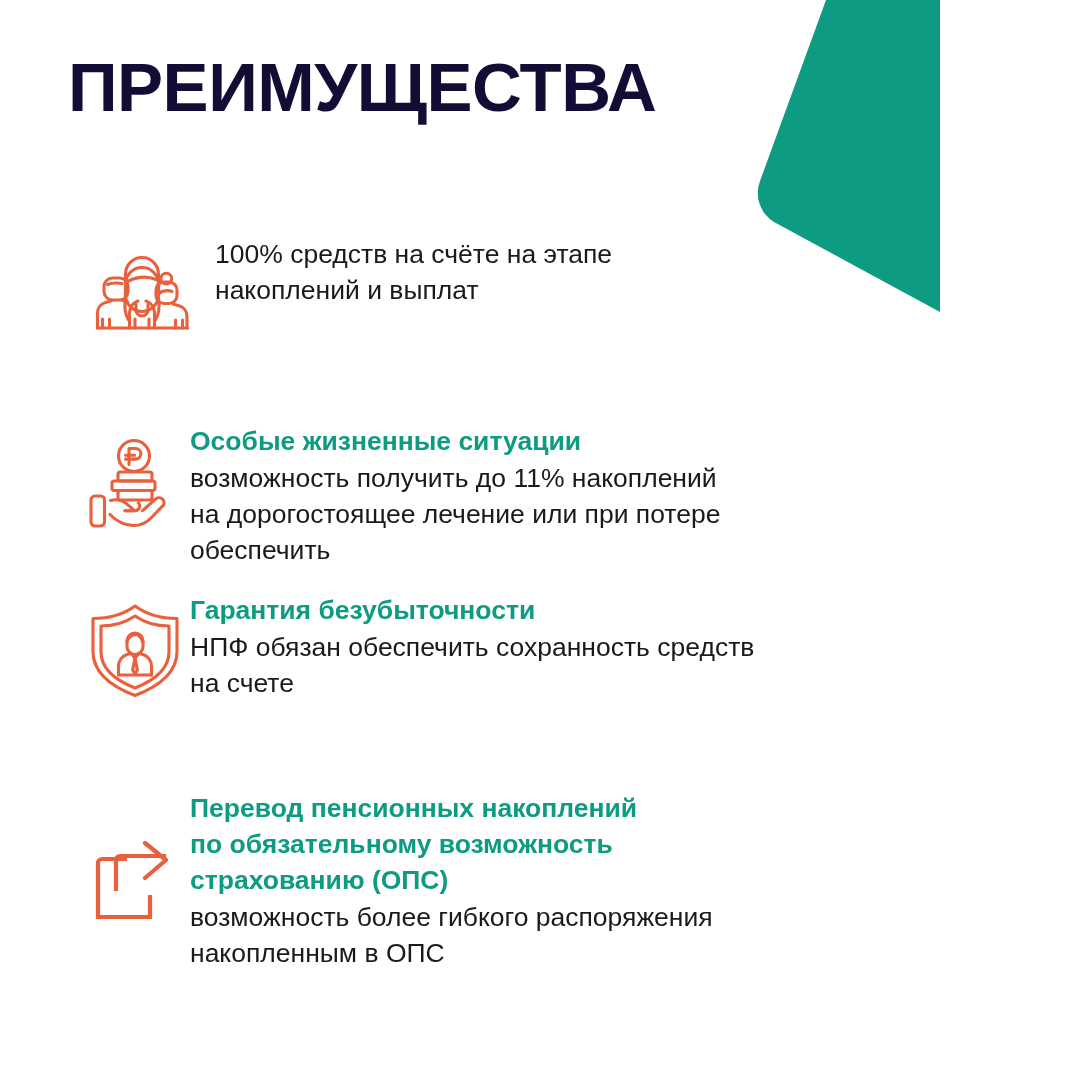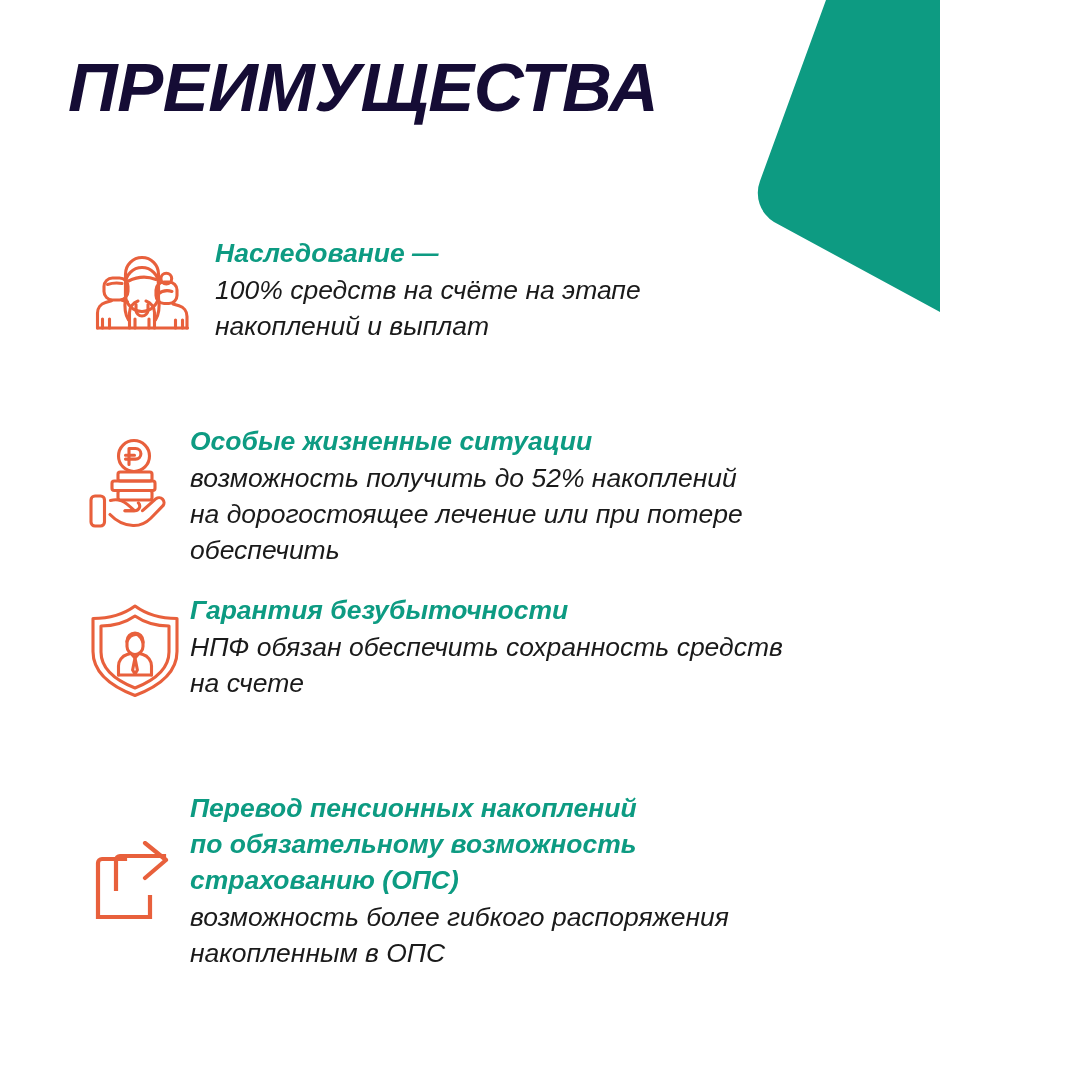--- a/index.html
+++ b/index.html
@@ -16,21 +16,20 @@
     position: relative;
   }
 
   #slide {
     position: absolute;
     inset: 0;
     width: 940px;
     height: 1080px;
     background: #ffffff;
     overflow: hidden;
-    font-style: italic;
   }
 
   
   .corner-shape {
     position: absolute;
     top: 0;
     right: 0;
     width: 200px;
     height: 330px;
     pointer-events: none;
@@ -136,21 +135,20 @@
           <path d="M31.5 24 a16.5 16.5 0 0 1 33 0 v24 q 2 14 -3 22 M31.5 24 v24 q-2 14 3 22"></path>
           <path d="M42 54.5 v5.5 a6 6 0 0 0 12 0 v-5.5"></path>
           <path d="M35.5 78 v-15.5 a12 12 0 0 1 8.5 -11.5 M60.5 78 v-15.5 a12 12 0 0 0 -8.5 -11.5"></path>
           <path d="M41 69 v9"></path>
             <path d="M55 69 v9"></path>
           <path d="M3.5 78 h90"></path>
         </g>
       </svg>
     </div>
     <div class="benefit-body" style="padding-left:12px;">
-      <p class="benefit-heading">Наследование —</p>
       <p class="benefit-text">100% средств на счёте на этапе</p>
       <p class="benefit-text">накоплений и выплат</p>
     </div>
   </div>
 
   <div class="benefit" id="benefit-1">
     <div class="benefit-icon">
       <svg width="92" height="96" viewBox="0 0 92 96" aria-hidden="true">
         <g fill="none" stroke="#e8603c" stroke-width="3.1" stroke-linecap="round" stroke-linejoin="round">
 
@@ -164,21 +162,21 @@
           <rect x="2" y="58" width="13.5" height="30" rx="4"></rect>
 
           <path d="M21.5 62.5 q9 -2.6 16.5 3.6 q4 3.2 7.4 6.6 h-9.4"></path>
           <path d="M36 72.7 h10 a4.6 4.6 0 0 0 3.4 -7.8"></path>
           <path d="M21 76.5 q10 10.5 23 11 q10 0.4 17.5 -7 l12.5 -12.8 a5 5 0 0 0 -7 -7 l-13.5 12"></path>
         </g>
       </svg>
     </div>
     <div class="benefit-body">
       <p class="benefit-heading">Особые жизненные ситуации</p>
-      <p class="benefit-text">возможность получить до 52% накоплений</p>
+      <p class="benefit-text">возможность получить до 11% накоплений</p>
       <p class="benefit-text">на дорогостоящее лечение или при потере</p>
       <p class="benefit-text">обеспечить</p>
     </div>
   </div>
 
   <div class="benefit" id="benefit-2">
     <div class="benefit-icon">
       <svg width="92" height="96" viewBox="0 0 92 96" aria-hidden="true">
         <g fill="none" stroke="#e8603c" stroke-width="3.1" stroke-linecap="round" stroke-linejoin="round">
 

